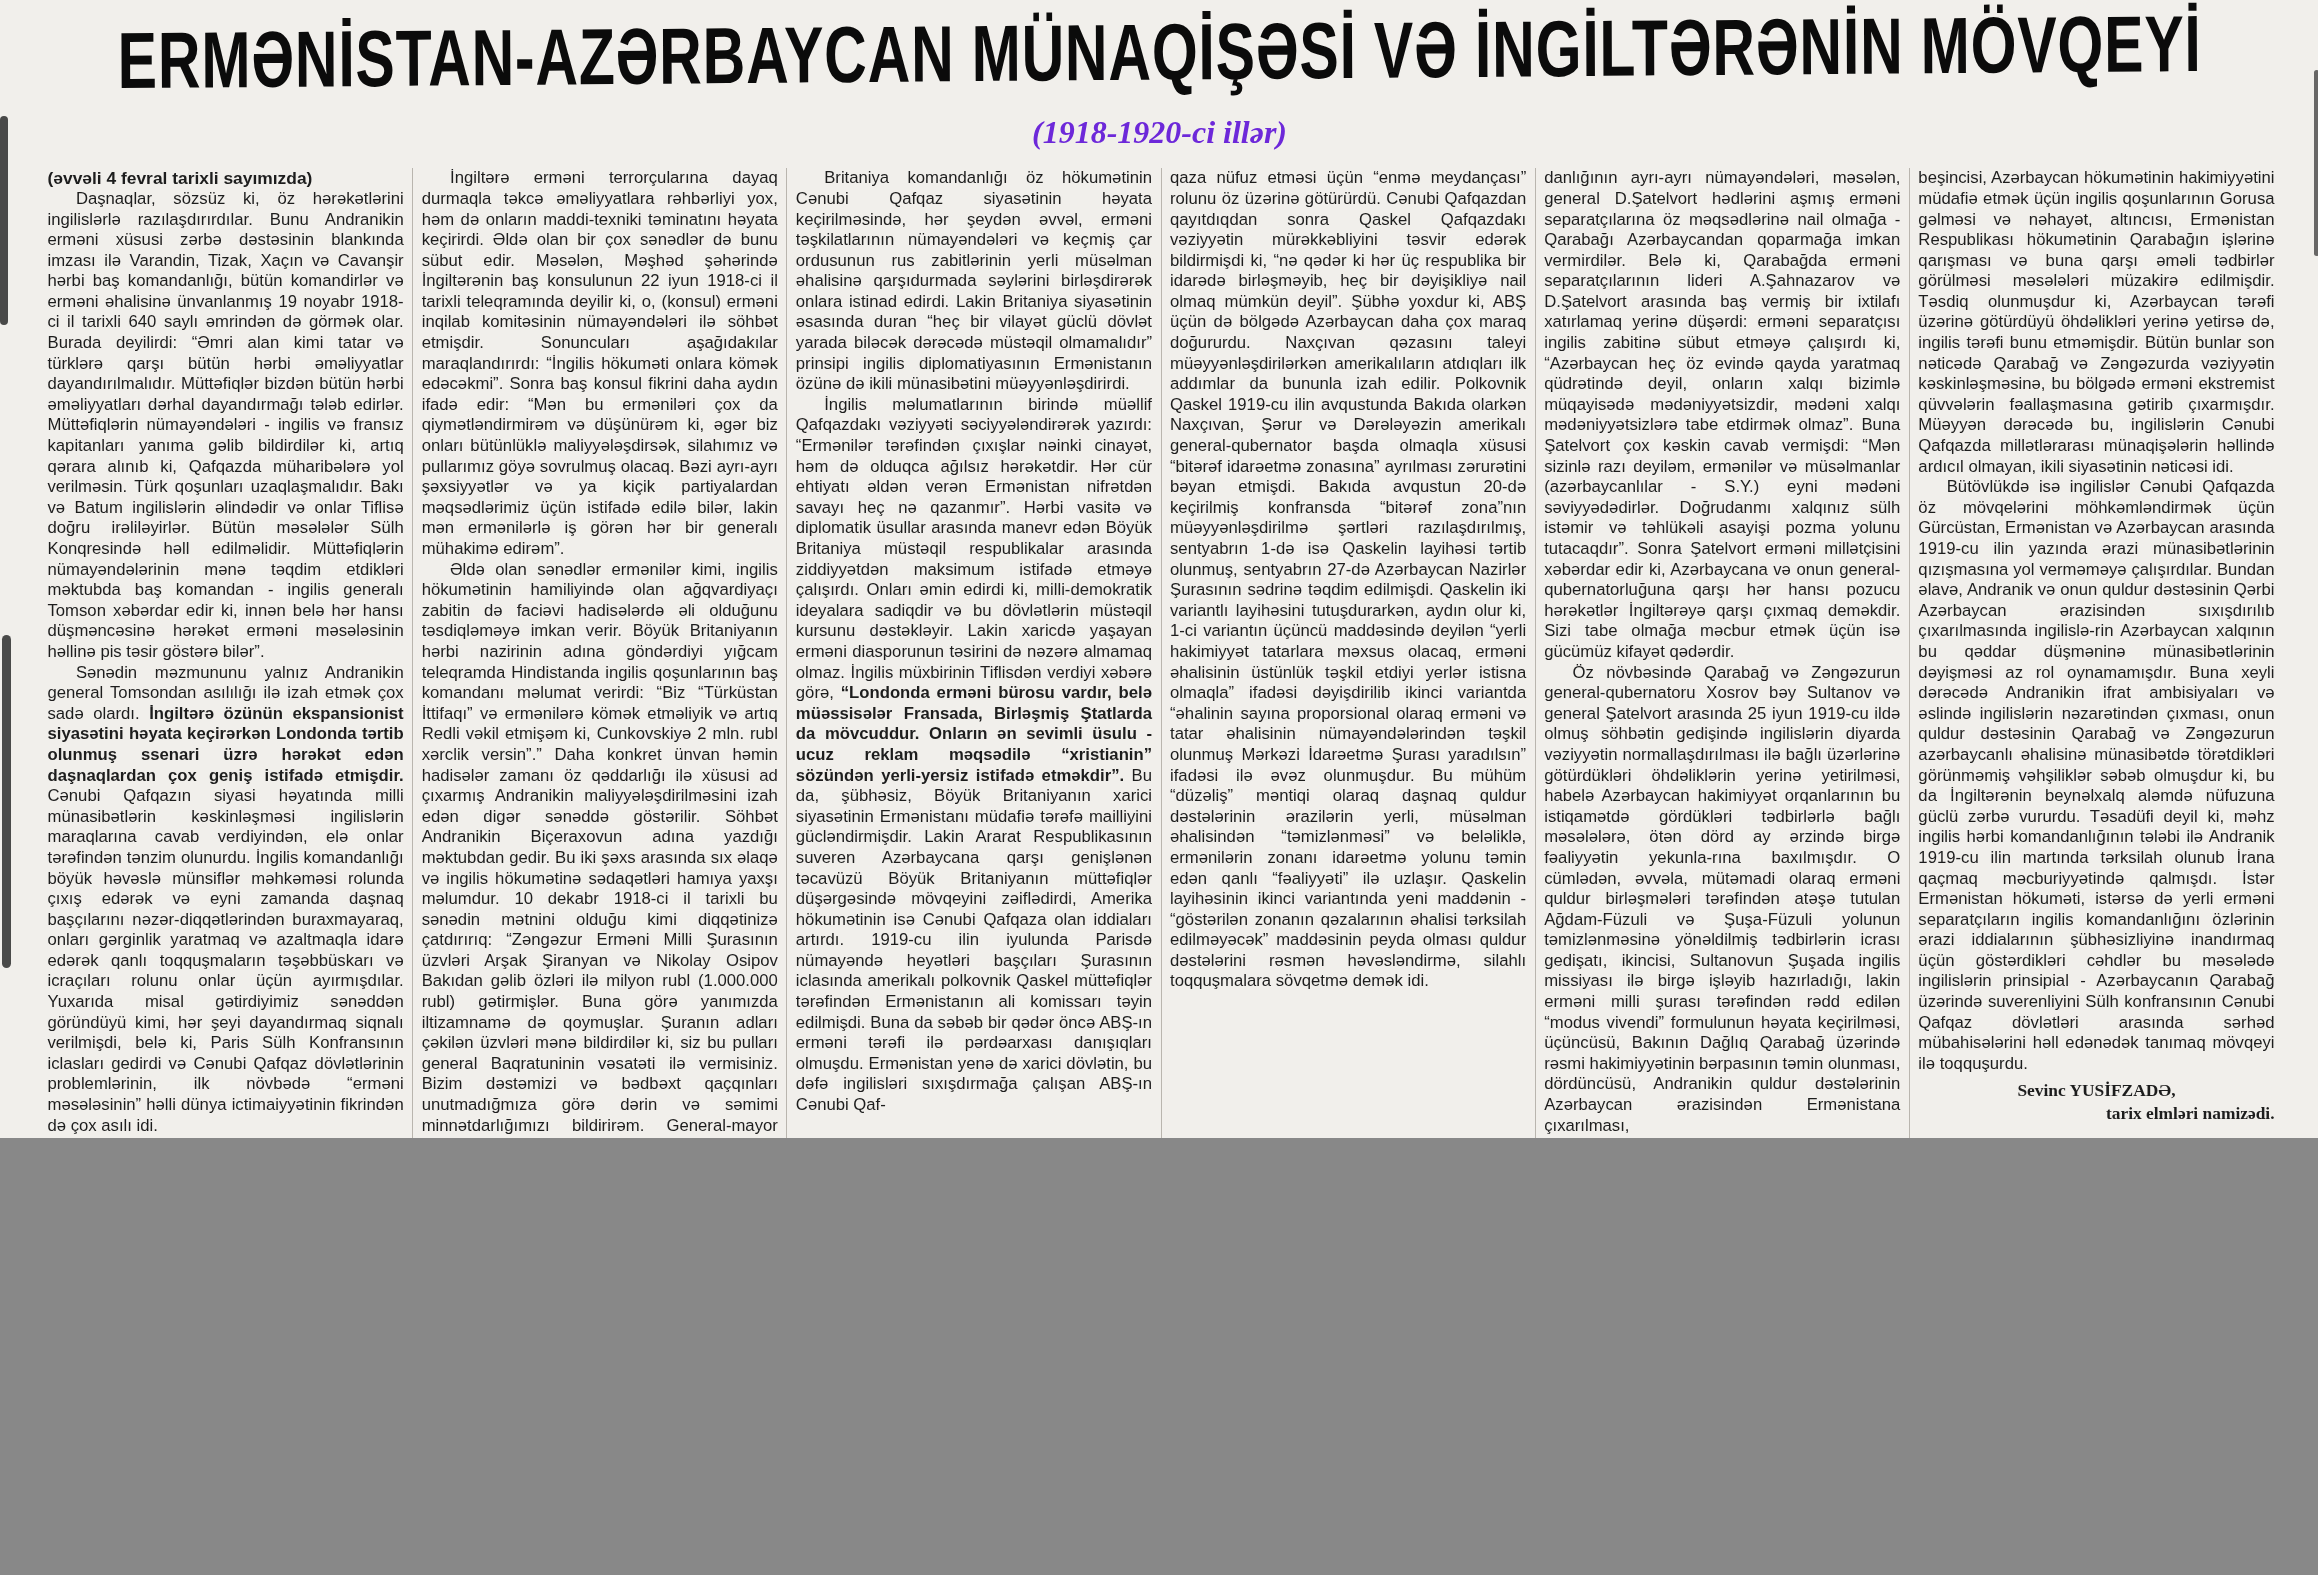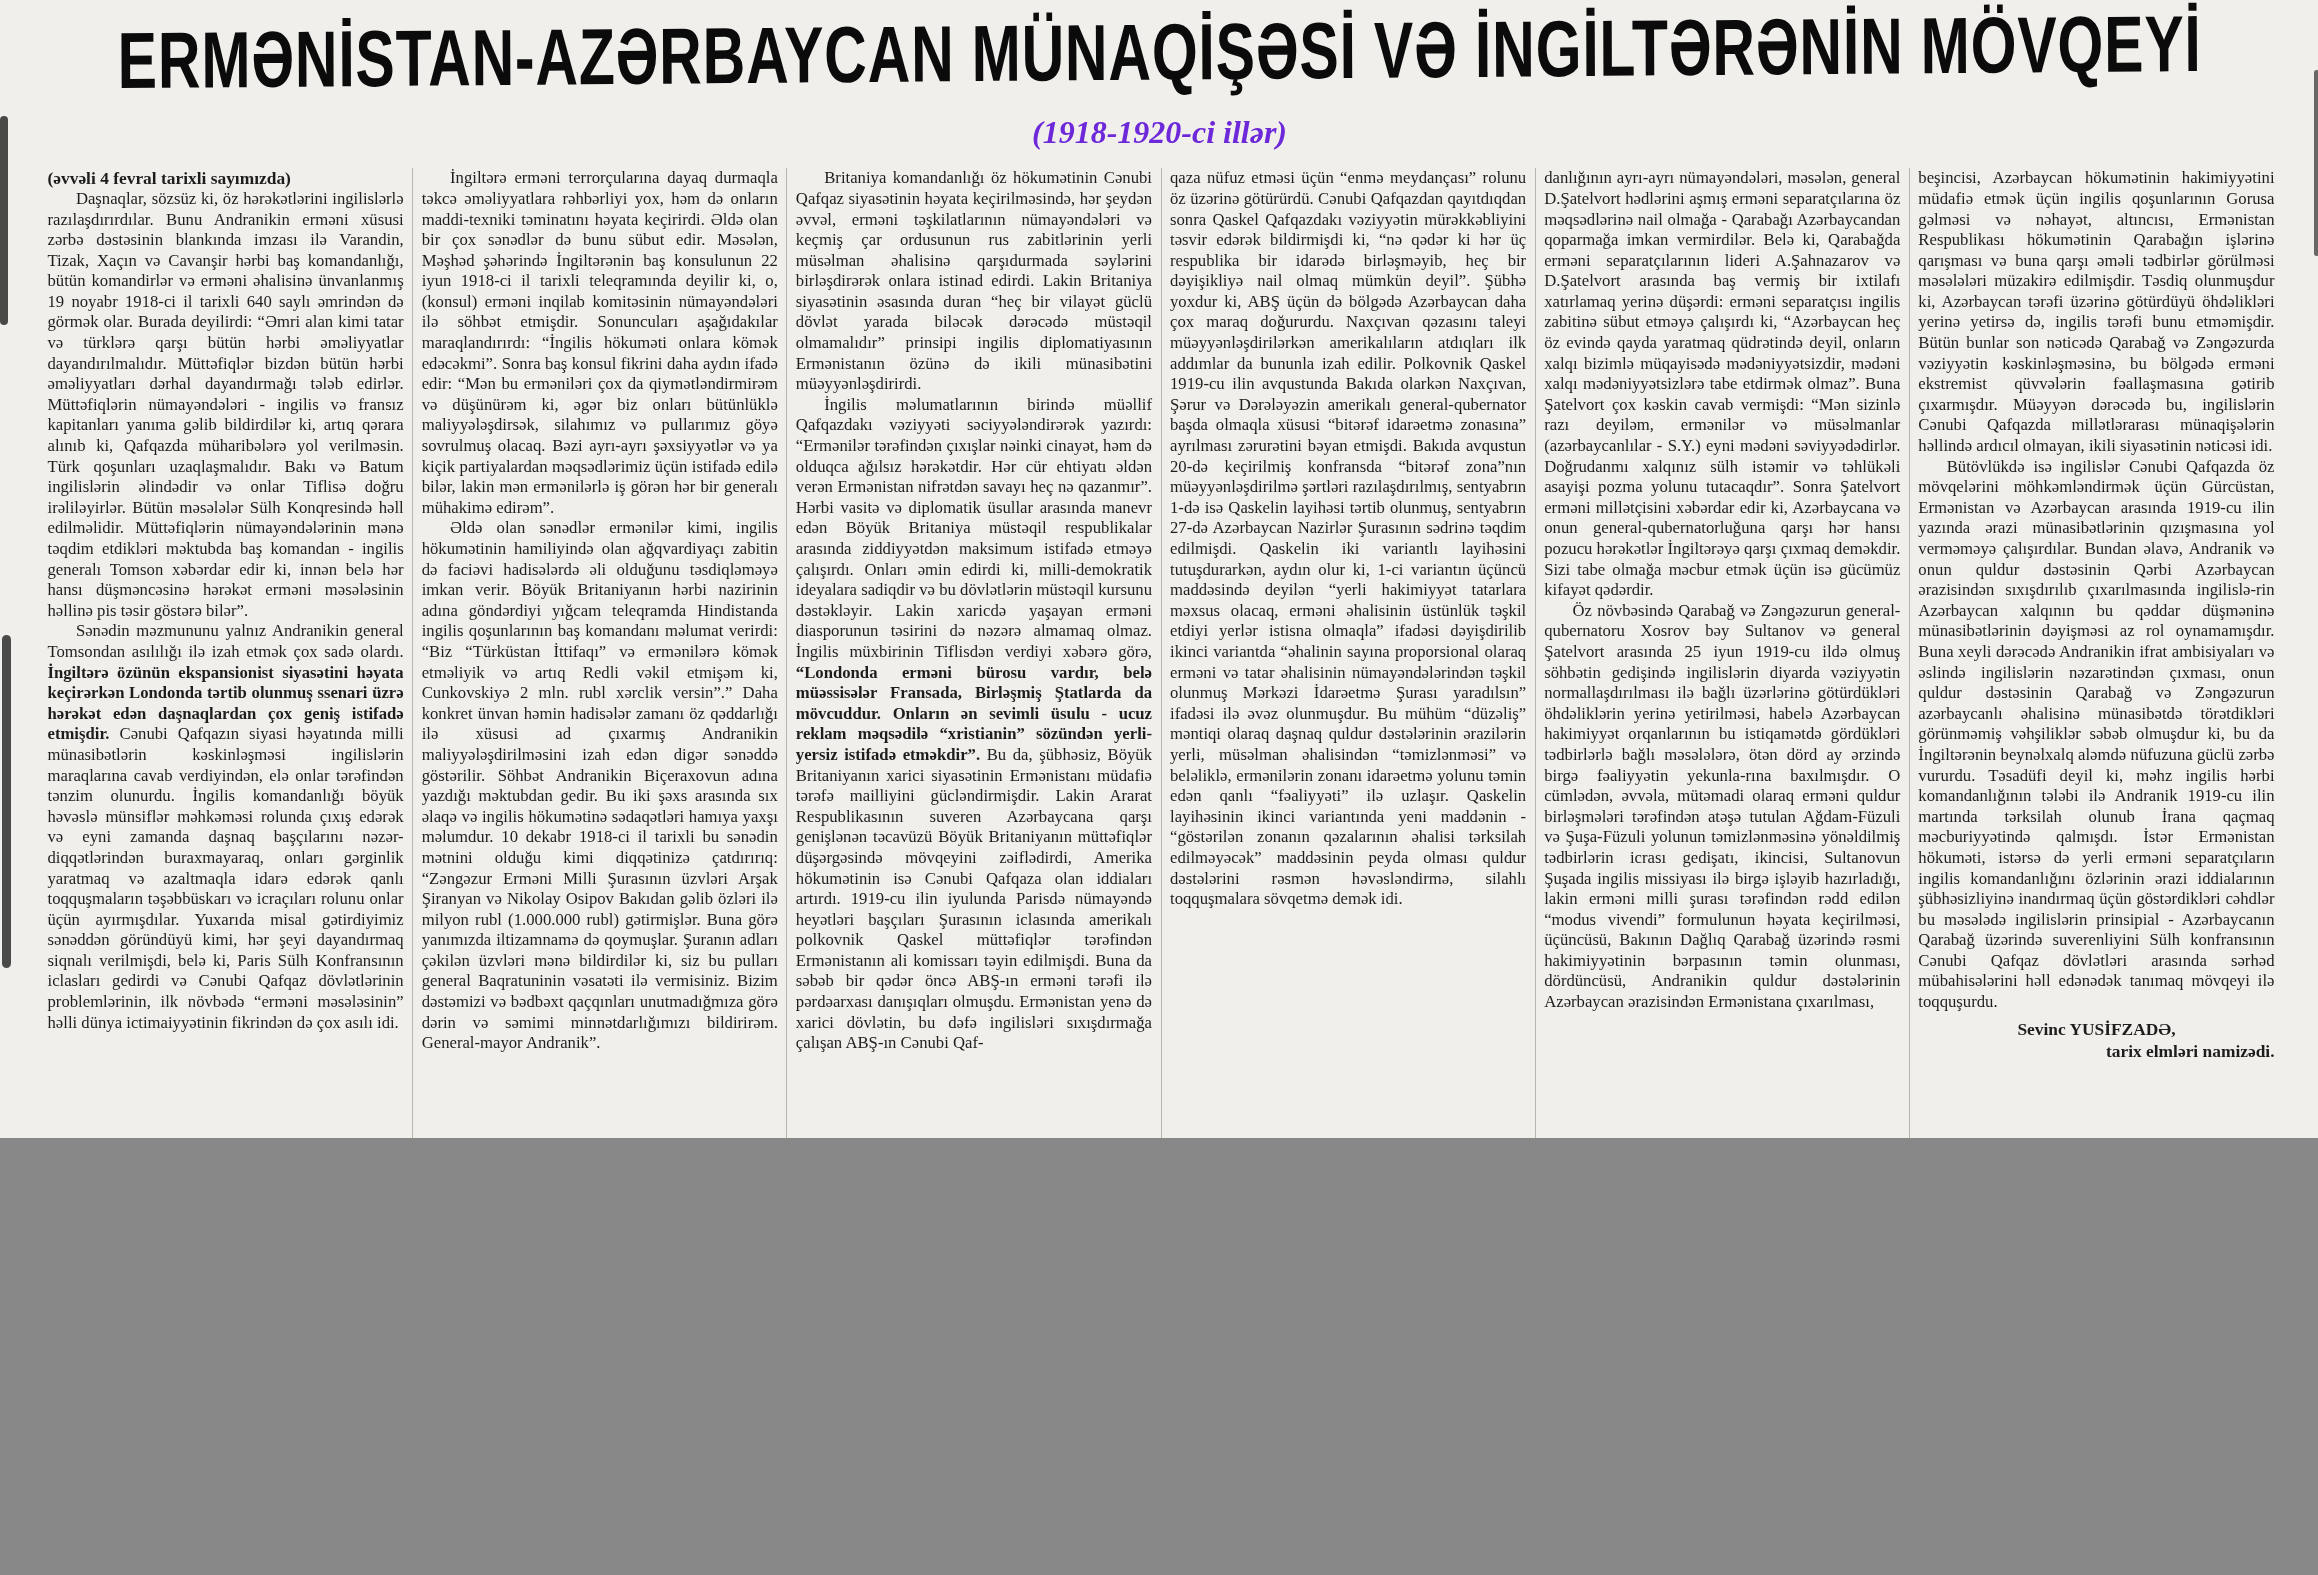--- a/index.html
+++ b/index.html
@@ -41,21 +41,21 @@
     overflow:hidden;
   }
   .col{
     flex:1 1 0;
     padding:0 8.5px;
     font-size:16.7px;
     line-height:20.6px;
     text-align:justify;
   }
   .col + .col{border-left:0.8px solid #b9b5ae;}
-  .para{margin:0;font-family:Liberation Serif, serif;}
+  .para{margin:0;}
   .para.indent{text-indent:1.7em;}
   .para.lead{font-weight:bold;text-indent:0;font-size:17.4px;}
   .para.right{
     text-align:right;
     font-weight:bold;
     font-family:"Liberation Serif",serif;
     font-size:17.4px;
     line-height:22.5px;
   }
   .para.right.first{margin-top:5px;text-align:center;}

